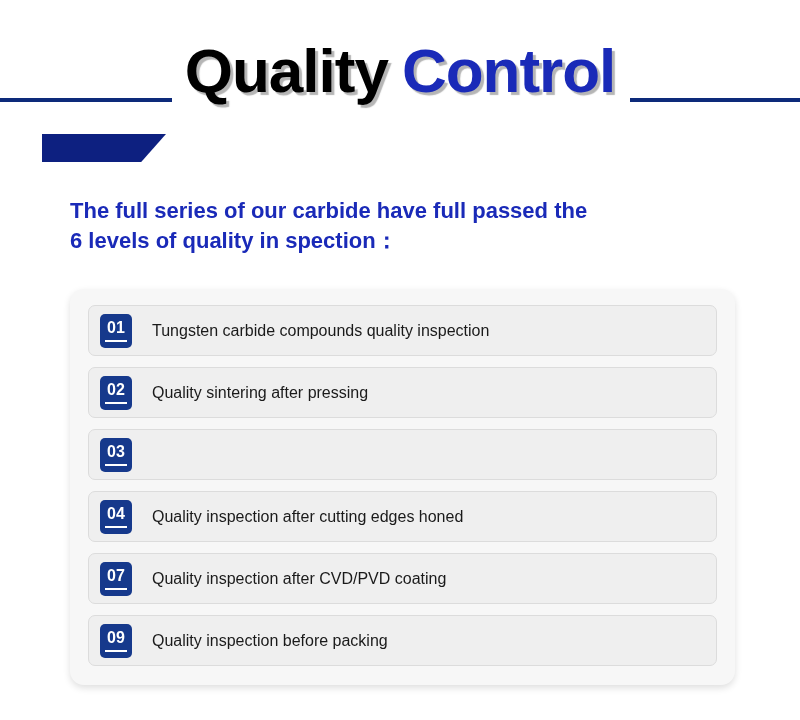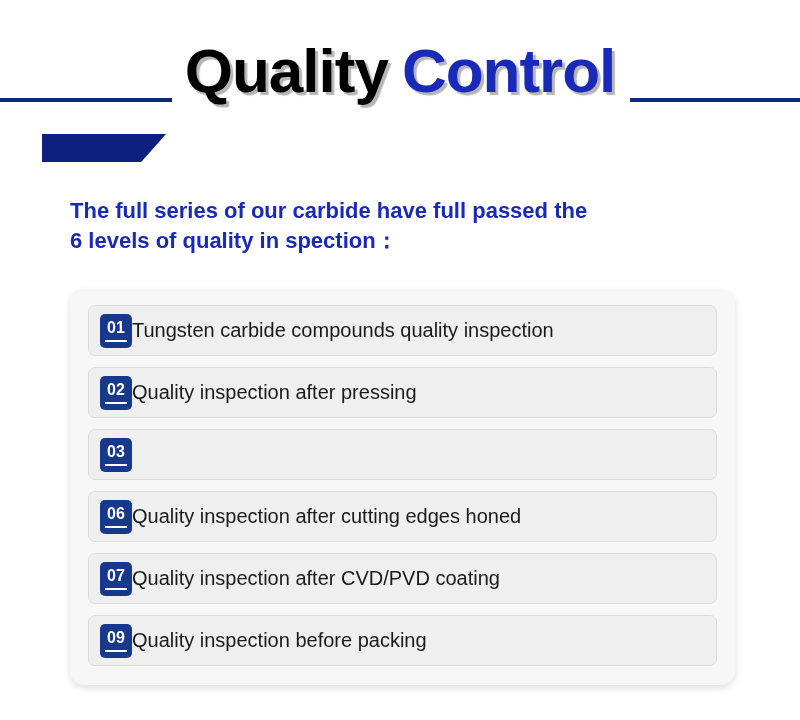--- a/index.html
+++ b/index.html
@@ -128,21 +128,22 @@
     content: "";
     position: absolute;
     left: 5px;
     right: 5px;
     bottom: 6px;
     height: 1.5px;
     background: #ffffff;
   }
 
   .item-label {
-    font-size: 20px;
+    margin-left: 20px;
+    font-size: 16px;
     color: #1a1a1a;
     white-space: nowrap;
   }
 </style>
 </head>
 <body>
 
 <div class="title-band">
   <div class="rule rule-left"></div>
   <div class="rule rule-right"></div>
@@ -161,29 +162,29 @@
 <div class="card">
   <div class="item-list">
 
     <div class="item-row">
       <div class="badge">01</div>
       <div class="item-label">Tungsten carbide compounds quality inspection</div>
     </div>
 
     <div class="item-row">
       <div class="badge">02</div>
-      <div class="item-label">Quality inspection after pressing</div>
+      <div class="item-label">Quality sintering after pressing</div>
     </div>
 
     <div class="item-row">
       <div class="badge">03</div>
     </div>
 
     <div class="item-row">
-      <div class="badge">06</div>
+      <div class="badge">04</div>
       <div class="item-label">Quality inspection after cutting edges honed</div>
     </div>
 
     <div class="item-row">
       <div class="badge">07</div>
       <div class="item-label">Quality inspection after CVD/PVD coating</div>
     </div>
 
     <div class="item-row">
       <div class="badge">09</div>

